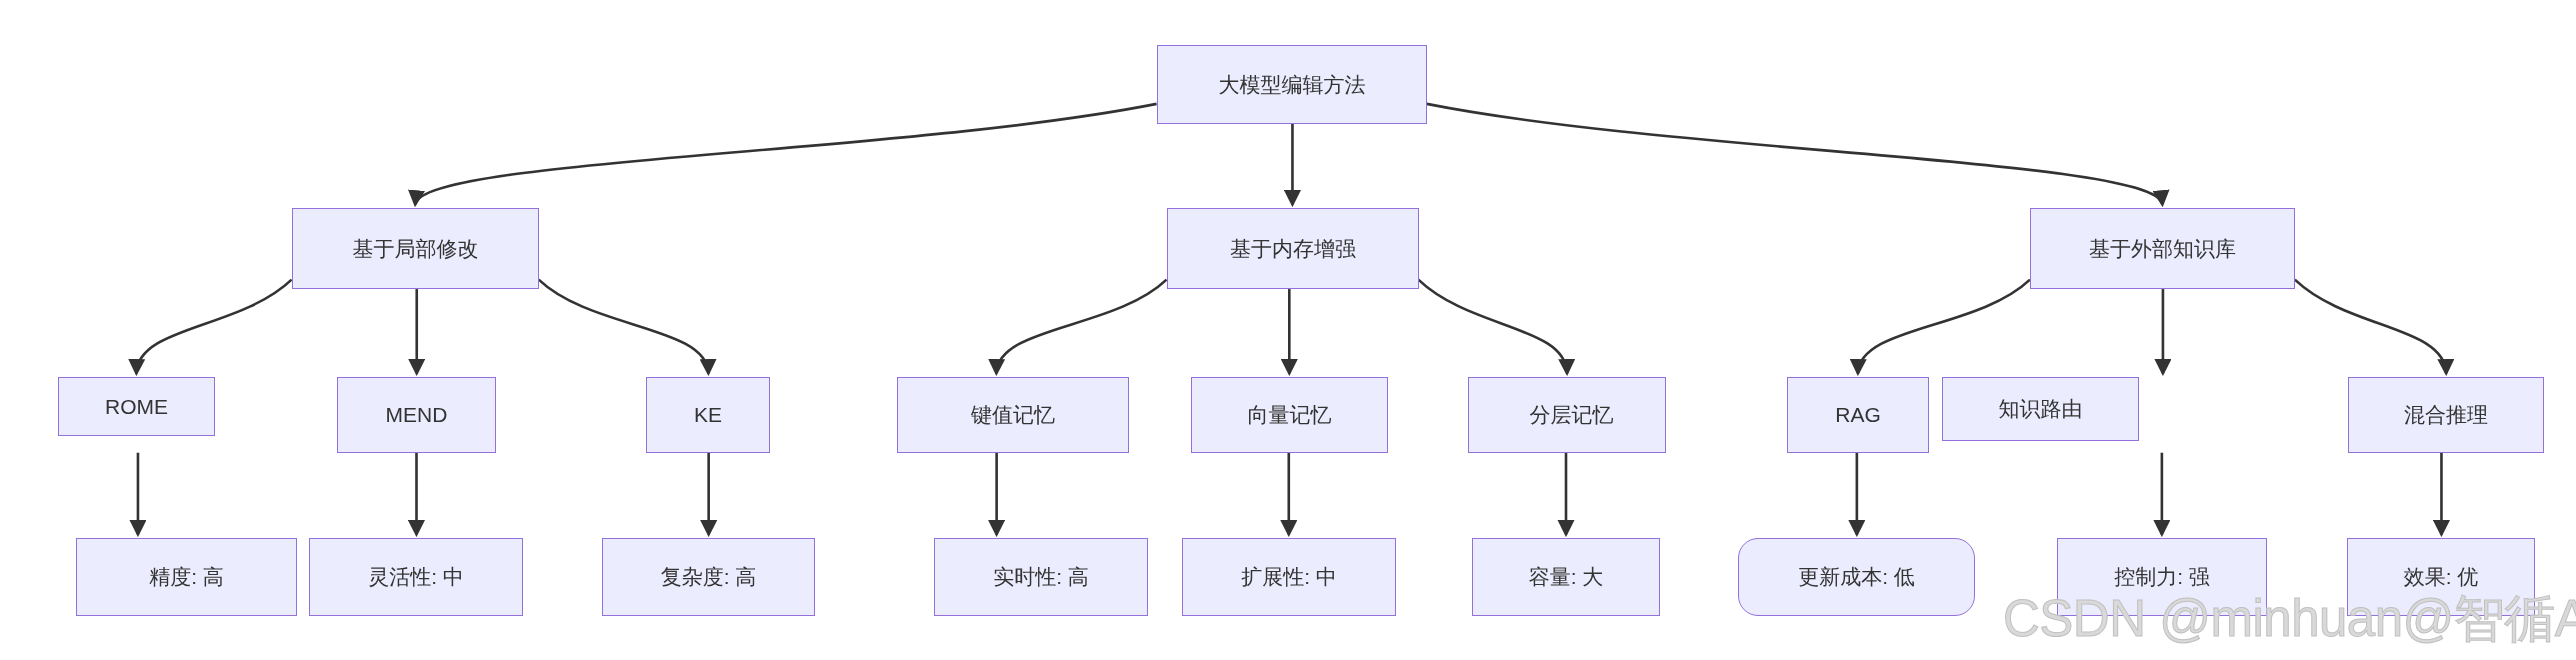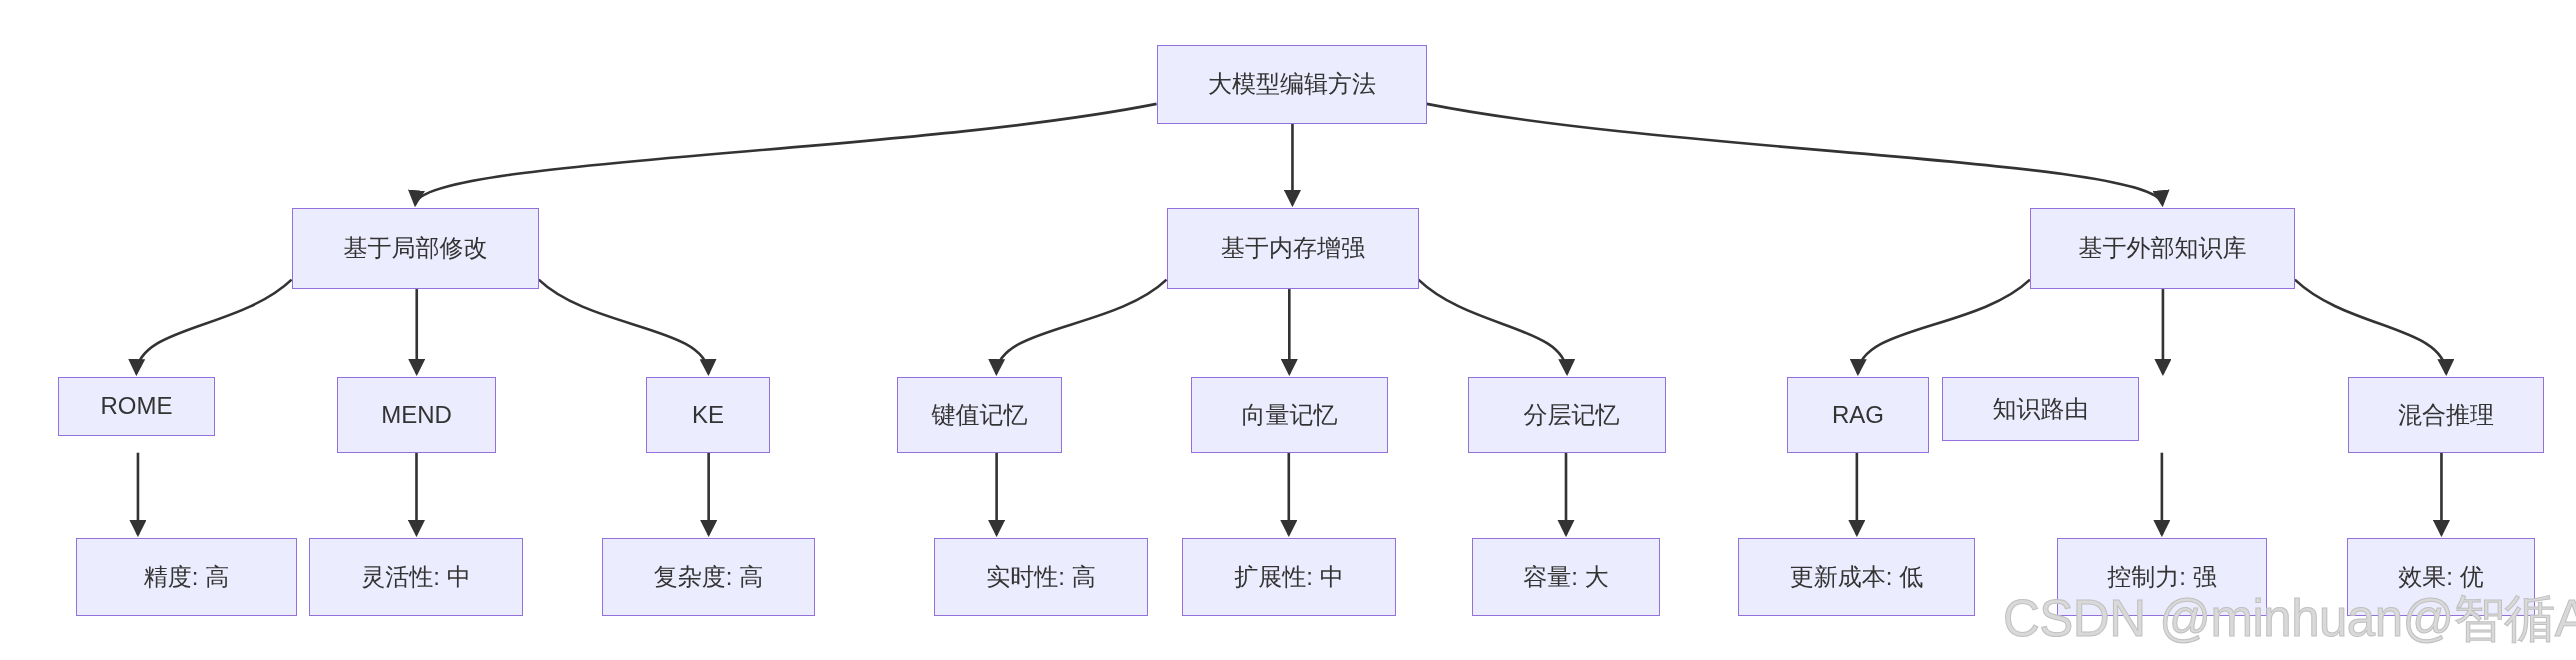--- a/index.html
+++ b/index.html
@@ -29,21 +29,21 @@
   }
   .node {
     position: absolute;
     box-sizing: border-box;
     display: flex;
     align-items: center;
     justify-content: center;
     background: var(--node-fill, #ECECFF);
     border: 1.6px solid var(--node-border, #9370DB);
     color: var(--text-color, #333333);
-    font-size: 24px;
+    font-size: 21px;
     line-height: 1.2;
     white-space: nowrap;
     text-align: center;
   }
   .watermark {
     position: absolute;
     left: 2003px;
     top: 593px;
     font-size: 51px;
     line-height: 1;
@@ -90,32 +90,32 @@
   </svg>
 
   <div id="node-layer">
       <div class="node" style="left: 1157px; top: 45px; width: 270px; height: 79px;">大模型编辑方法</div>
       <div class="node" style="left: 292px; top: 208px; width: 247px; height: 81px;">基于局部修改</div>
       <div class="node" style="left: 1167px; top: 208px; width: 252px; height: 81px;">基于内存增强</div>
       <div class="node" style="left: 2030px; top: 208px; width: 265px; height: 81px;">基于外部知识库</div>
       <div class="node" style="left: 58px; top: 377px; width: 157px; height: 59px;">ROME</div>
       <div class="node" style="left: 337px; top: 377px; width: 159px; height: 76px;">MEND</div>
       <div class="node" style="left: 646px; top: 377px; width: 124px; height: 76px;">KE</div>
-      <div class="node" style="left: 897px; top: 377px; width: 165px; height: 76px;">键值记忆</div>
+      <div class="node" style="left: 897px; top: 377px; width: 232px; height: 76px;">键值记忆</div>
       <div class="node" style="left: 1191px; top: 377px; width: 197px; height: 76px;">向量记忆</div>
       <div class="node" style="left: 1468px; top: 377px; width: 198px; height: 76px; padding-left: 9px;">分层记忆</div>
       <div class="node" style="left: 1787px; top: 377px; width: 142px; height: 76px;">RAG</div>
       <div class="node" style="left: 1942px; top: 377px; width: 197px; height: 64px;">知识路由</div>
       <div class="node" style="left: 2348px; top: 377px; width: 196px; height: 76px;">混合推理</div>
       <div class="node" style="left: 44px; top: 538px; width: 221px; height: 78px; margin-left: 32px;">精度: 高</div>
       <div class="node" style="left: 309px; top: 538px; width: 214px; height: 78px;">灵活性: 中</div>
       <div class="node" style="left: 602px; top: 538px; width: 213px; height: 78px; text-align: right;">复杂度: 高</div>
       <div class="node" style="left: 890px; top: 538px; width: 214px; height: 78px; margin-left: 44px;">实时性: 高</div>
       <div class="node" style="left: 1182px; top: 538px; width: 214px; height: 78px;">扩展性: 中</div>
       <div class="node" style="left: 1472px; top: 538px; width: 188px; height: 78px;">容量: 大</div>
-      <div class="node" style="left: 1738px; top: 538px; width: 237px; height: 78px;">更新成本: 低</div>
+      <div class="node" style="left: 1738px; top: 538px; width: 237px; height: 78px; border-radius: 20px;">更新成本: 低</div>
       <div class="node" style="left: 2057px; top: 538px; width: 210px; height: 78px;">控制力: 强</div>
       <div class="node" style="left: 2347px; top: 538px; width: 188px; height: 78px;">效果: 优</div>
     </div>
 
   <div class="watermark">CSDN @minhuan@智循AI</div>
 </div>
 
 
 </body></html>

